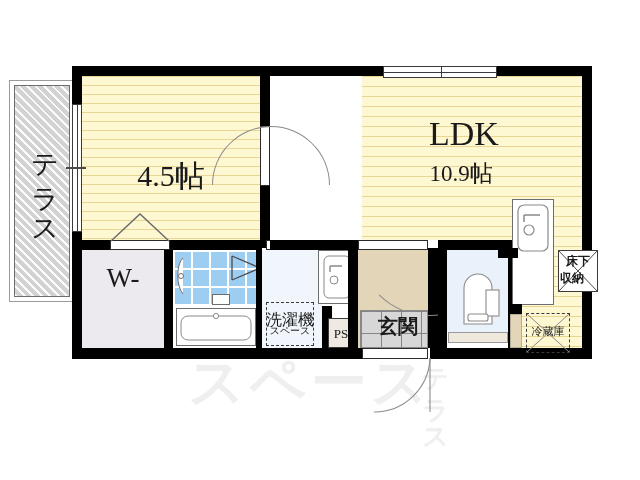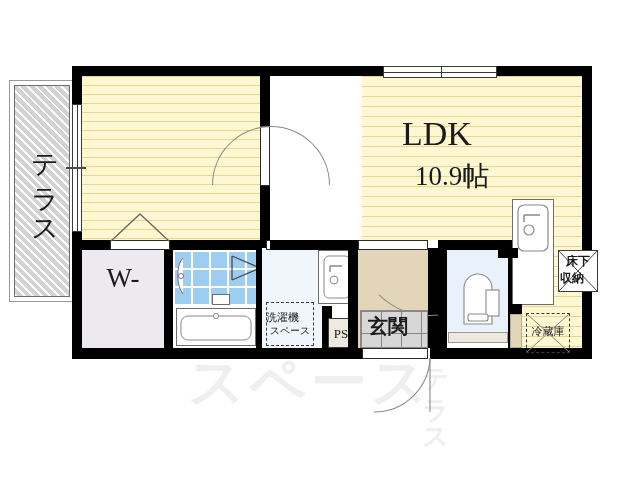--- a/index.html
+++ b/index.html
@@ -81,20 +81,21 @@
 
   <div class="abs wall" style="left:430px;top:348px;width:162px;height:11px;"></div>
 
   <div class="abs wall" style="left:72px;top:66px;width:10px;height:38px;"></div>
 
   <div class="abs wall" style="left:72px;top:232px;width:10px;height:127px;"></div>
 
   <div class="abs wall" style="left:582px;top:66px;width:10px;height:293px;"></div>
 
   <div class="abs floor-yellow" style="left:82px;top:76px;width:178px;height:164px;"></div>
+  <div class="roomlabel" style="left:82px;top:160px;width:178px;font-size:30px;">4.5帖</div>
 
   <div class="abs window" style="left:72px;top:104px;width:10px;height:128px;">
     <div class="win-vdiv" style="left:4px;top:0;bottom:0;"></div>
   </div>
   <div class="abs" style="left:66px;top:167px;width:20px;height:2px;background:#4a4a4a;"></div>
 
   <div class="abs wall" style="left:260px;top:66px;width:10px;height:60px;"></div>
   <div class="abs wall" style="left:260px;top:186px;width:10px;height:62px;"></div>
 
   <div class="abs opening" style="left:260px;top:126px;width:10px;height:60px;"></div>
@@ -133,21 +134,21 @@
     <rect x="1" y="4" width="70" height="24" rx="7" ry="7" fill="#ffffff" stroke="#8a8a8a" stroke-width="1"></rect>
     <circle cx="36" cy="4" r="2.6" fill="#ffffff" stroke="#8a8a8a" stroke-width="1"></circle>
   </svg>
 
   <div class="abs floor-wash" style="left:260px;top:250px;width:62px;height:98px;"></div>
   <div class="abs wall" style="left:256px;top:248px;width:6px;height:100px;"></div>
 
   <div class="abs opening" style="left:266px;top:240px;width:52px;height:10px;"></div>
 
   <div class="abs dashedbox" style="left:266px;top:302px;width:48px;height:44px;"></div>
-  <div class="label-sm" style="left:266px;top:312px;width:28px;font-size:11px;">洗濯機</div>
+  <div class="label-sm" style="left:266px;top:312px;width:28px;font-size:16px;">洗濯機</div>
   <div class="label-sm" style="left:266px;top:326px;width:48px;font-size:10px;">スペース</div>
 
   <div class="abs fixture" style="left:318px;top:250px;width:38px;height:54px;"></div>
   <svg class="abs" style="left:322px;top:254px;width:30px;height:46px;" viewBox="0 0 30 46">
     <rect x="2" y="2" width="26" height="42" rx="5" ry="5" fill="#ffffff" stroke="#8a8a8a" stroke-width="1"></rect>
     <path d="M8,12 L20,12 M8,12 L8,18" fill="none" stroke="#8a8a8a" stroke-width="1.4"></path>
     <circle cx="12" cy="26" r="4" fill="none" stroke="#8a8a8a" stroke-width="1"></circle>
   </svg>
 
   <div class="abs wall" style="left:322px;top:306px;width:10px;height:42px;"></div>
@@ -160,21 +161,21 @@
   <div class="abs wall" style="left:270px;top:240px;width:10px;height:10px;"></div>
   <div class="abs wall" style="left:322px;top:240px;width:34px;height:10px;"></div>
   <div class="abs wall" style="left:348px;top:248px;width:10px;height:100px;"></div>
   <div class="abs wall" style="left:428px;top:248px;width:10px;height:100px;"></div>
 
   <div class="abs opening" style="left:358px;top:240px;width:70px;height:10px;"></div>
 
   <div class="swing" style="left:358px;top:174px;width:140px;height:140px;border-color:transparent;border-bottom-color:#8a8a8a;border-right-color:#8a8a8a;"></div>
 
   <div class="abs floor-genkan" style="left:360px;top:310px;width:68px;height:38px;border:1px solid #8a8a8a;"></div>
-  <div class="roomlabel" style="left:358px;top:316px;width:60px;font-size:20px;font-weight:bold;">玄関</div>
+  <div class="roomlabel" style="left:358px;top:316px;width:60px;font-size:20px;font-weight:bold;text-align:right;">玄関</div>
 
   <div class="abs opening" style="left:362px;top:348px;width:66px;height:11px;"></div>
   <svg class="abs" style="left:360px;top:357px;width:72px;height:58px;" viewBox="0 0 72 58">
     <path d="M70,1 A56,56 0 0 1 14,55" fill="none" stroke="#8a8a8a" stroke-width="1.1"></path>
     <line x1="70" y1="1" x2="70" y2="55" stroke="#8a8a8a" stroke-width="1.1"></line>
   </svg>
 
   <div class="abs floor-toilet" style="left:446px;top:250px;width:64px;height:82px;"></div>
   <div class="abs wall" style="left:438px;top:248px;width:9px;height:100px;"></div>
   <div class="abs wall" style="left:508px;top:248px;width:10px;height:100px;"></div>
@@ -183,22 +184,22 @@
   <div class="abs" style="left:448px;top:332px;width:60px;height:11px;background:#efe9dd;border:1px solid #9a9a9a;"></div>
 
   <svg class="abs" style="left:456px;top:262px;width:46px;height:66px;" viewBox="0 0 46 66">
     <path d="M8,26 a14,14 0 0 1 28,0 L36,62 L8,62 Z" fill="#ffffff" stroke="#8a8a8a" stroke-width="1.1"></path>
     <rect x="30" y="28" width="13" height="26" fill="#ffffff" stroke="#8a8a8a" stroke-width="1.1"></rect>
     <rect x="12" y="52" width="20" height="7" rx="2" fill="#ffffff" stroke="#8a8a8a" stroke-width="1.1"></rect>
   </svg>
 
   <div class="abs floor-yellow2" style="left:362px;top:76px;width:220px;height:164px;"></div>
   <div class="abs floor-yellow2" style="left:518px;top:76px;width:64px;height:272px;"></div>
-  <div class="roomlabel" style="left:357px;top:116px;width:160px;font-size:34px;">LDK</div>
-  <div class="roomlabel" style="left:372px;top:162px;width:160px;font-size:27px;">10.9帖</div>
+  <div class="roomlabel" style="left:384px;top:116px;width:160px;font-size:34px;">LDK</div>
+  <div class="roomlabel" style="left:381px;top:162px;width:160px;font-size:23px;">10.9帖</div>
 
   <div class="abs wall" style="left:270px;top:240px;width:88px;height:10px;"></div>
   <div class="abs wall" style="left:438px;top:240px;width:82px;height:10px;"></div>
 
   <div class="abs window" style="left:383px;top:66px;width:114px;height:12px;">
     <div class="mull"></div>
     <div class="win-vdiv" style="left:57px;"></div>
   </div>
 
   <div class="abs fixture" style="left:512px;top:199px;width:42px;height:106px;"></div>

